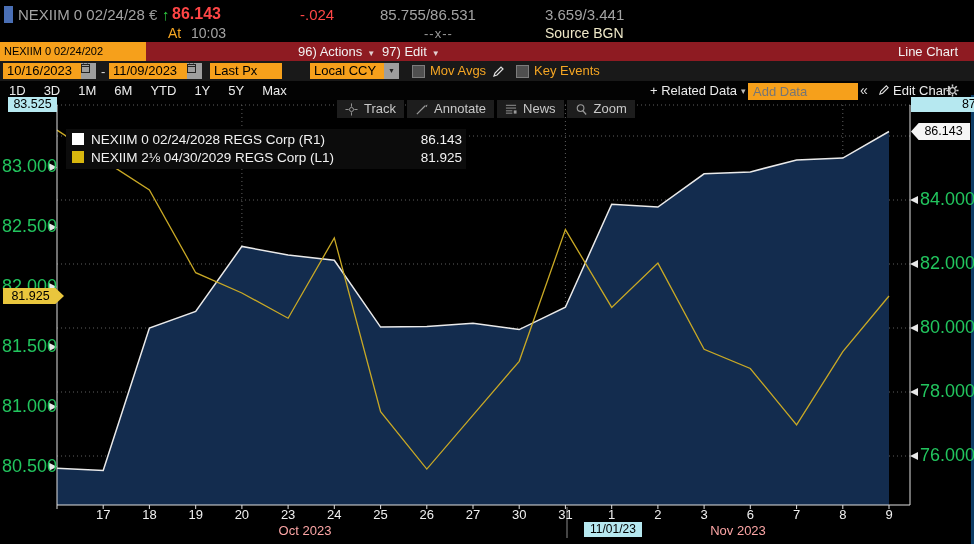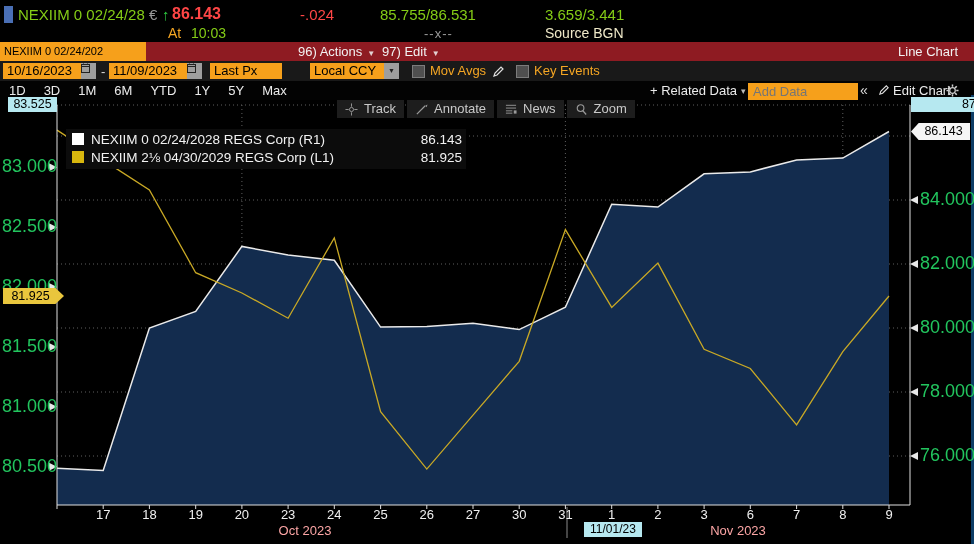--- a/index.html
+++ b/index.html
@@ -1,21 +1,21 @@
 <!DOCTYPE html>
 <html><head>
 <meta charset="utf-8">
 <style>
   html,body{margin:0;padding:0;background:#000;width:974px;height:544px;overflow:hidden;
     font-family:"Liberation Sans",sans-serif;-webkit-font-smoothing:antialiased;}
   .abs{position:absolute;}
   #stage{position:relative;width:974px;height:544px;background:#000;}
 
   
-  .t-white{color:#84cc16;font-size:15px;}
+  .t-white{color:#a3a3a3;font-size:15px;}
   .t-gray{color:#9a9a9a;}
   .t-red{color:#ff4646;font-weight:bold;font-size:16px;}
   .t-red2{color:#ff4646;font-size:15px;}
   .t-green{color:#2ecc40;font-size:15px;font-weight:bold;}
   .t-amber{color:#f5a623;}
   .t-src{color:#efe9c8;font-size:14px;}
   .logo-sq{width:9px;height:17px;background:#4a6fb5;}
 
   
   .menubar{left:0;top:42px;width:974px;height:19px;background:#8e1b22;}

